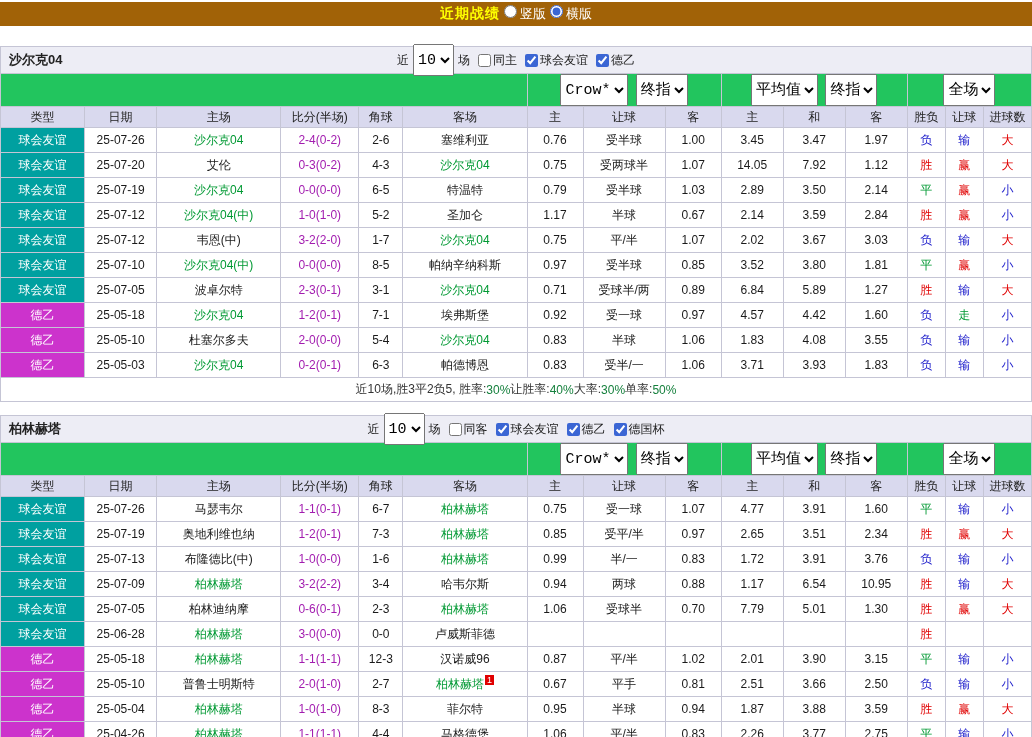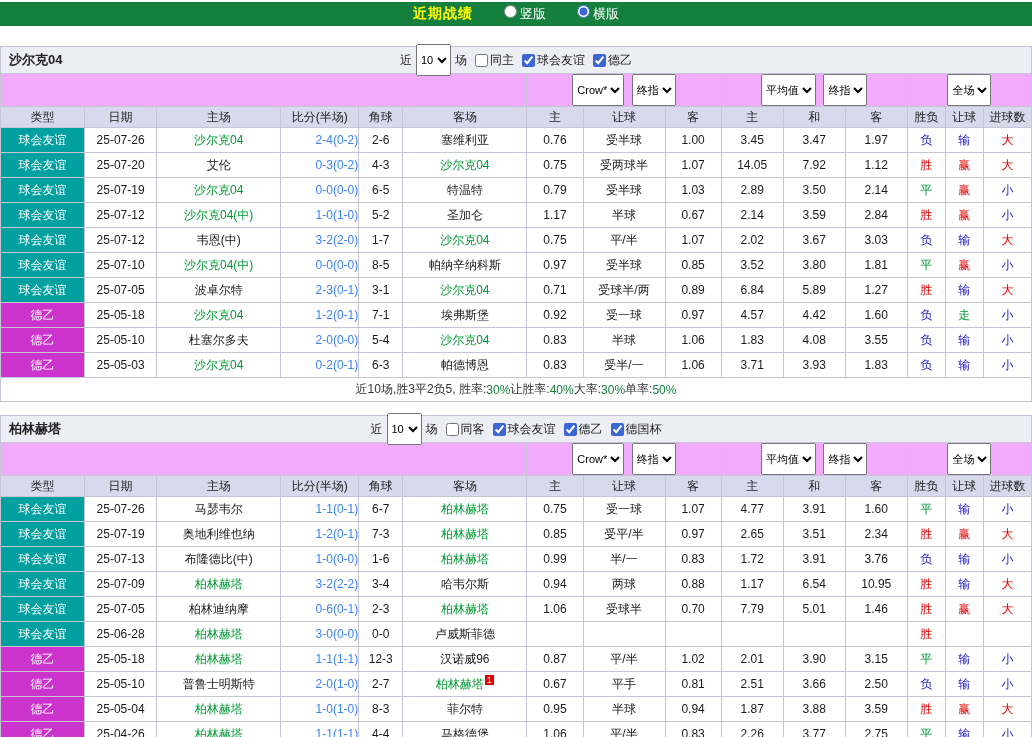--- a/index.html
+++ b/index.html
@@ -6,53 +6,53 @@
   html,body { background:#fff; }
   body {
     font-family:"Liberation Sans","DejaVu Sans",sans-serif;
     width:1032px; height:737px; overflow:hidden;
     color:#1a1a1a; font-size:12px;
   }
   .page { width:1032px; }
 
   
   .topbar {
-    margin-top:2px; height:24px; background:#15803d;
-    display:flex; align-items:center; justify-content:center; gap:31px;
+    margin-top:2px; height:24px; background:#a16207;
+    display:flex; align-items:center; justify-content:center; gap:4px;
     color:#fff; font-size:13px;
   }
   .topbar-title { color:#ffff00; font-weight:bold; font-size:14px; letter-spacing:1px; }
   .radio-label { display:inline-flex; align-items:flex-start; gap:3px; cursor:pointer; }
   input[type=radio], input[type=checkbox] { width:13px; height:13px; accent-color:#3b66d4; vertical-align:middle; }
 
   
   .result-section { margin-top:20px; }
   .result-section + .result-section { margin-top:13px; }
   .sec-header {
     position:relative; height:27px; background:#ededf5;
     border:1px solid #c5c5d5; border-bottom:none;
     display:flex; align-items:center; justify-content:center;
   }
   .team-name { position:absolute; left:8px; font-weight:bold; font-size:13px; color:#222; }
   .controls { display:flex; align-items:center; gap:4px; font-size:12px; }
   .controls label { display:inline-flex; align-items:center; gap:2px; cursor:pointer; margin-left:4px; }
-  select { font-size:11px; height:32px; font-family:Liberation Sans, sans-serif; }
+  select { font-size:15px; height:32px; font-family:Liberation Mono, monospace; }
 
   
   table { width:1032px; border-collapse:collapse; table-layout:fixed; text-align:center; font-size:12px; }
   th, td { border:1px solid #c5c5d5; overflow:hidden; white-space:nowrap; }
-  thead .filter-row td { background:#f0abfc; height:23px; }
+  thead .filter-row td { background:#22c55e; height:23px; }
   thead .filter-row select { margin:0 2px; }
   thead .label-row th { background:#d9d9ee; font-weight:normal; color:#222; height:21px; }
   tbody td { height:25px; background:#fff; }
   td.type { color:#fff; }
   td.t-friendly { background:#00a0a0; }
   td.t-de2 { background:#cc33cc; }
   td.team { color:#009933; }
-  td.score { color:#3b82f6;text-align:right; }
+  td.score { color:#a21caf; }
   .c-red { color:#e00000; }
   .c-blue { color:#2222cc; }
   .c-green { color:#009933; }
   sup.badge { background:#e00000; color:#fff; font-size:9px; padding:0 2px; margin-left:1px; }
 
   
   .summary {
     height:24px; border:1px solid #c5c5d5; border-top:none;
     display:flex; align-items:center; justify-content:center; gap:0;
     font-size:12px; color:#333; background:#fff;
@@ -486,21 +486,21 @@
             <td>25-07-05</td>
             <td>柏林迪纳摩</td>
             <td class="score">0-6(0-1)</td>
             <td>2-3</td>
             <td class="team">柏林赫塔</td>
             <td>1.06</td>
             <td>受球半</td>
             <td>0.70</td>
             <td>7.79</td>
             <td>5.01</td>
-            <td>1.46</td>
+            <td>1.30</td>
             <td class="c-red">胜</td>
             <td class="c-red">赢</td>
             <td class="c-red">大</td>
           </tr>
           <tr>
             <td class="type t-friendly">球会友谊</td>
             <td>25-06-28</td>
             <td class="team">柏林赫塔</td>
             <td class="score">3-0(0-0)</td>
             <td>0-0</td>

